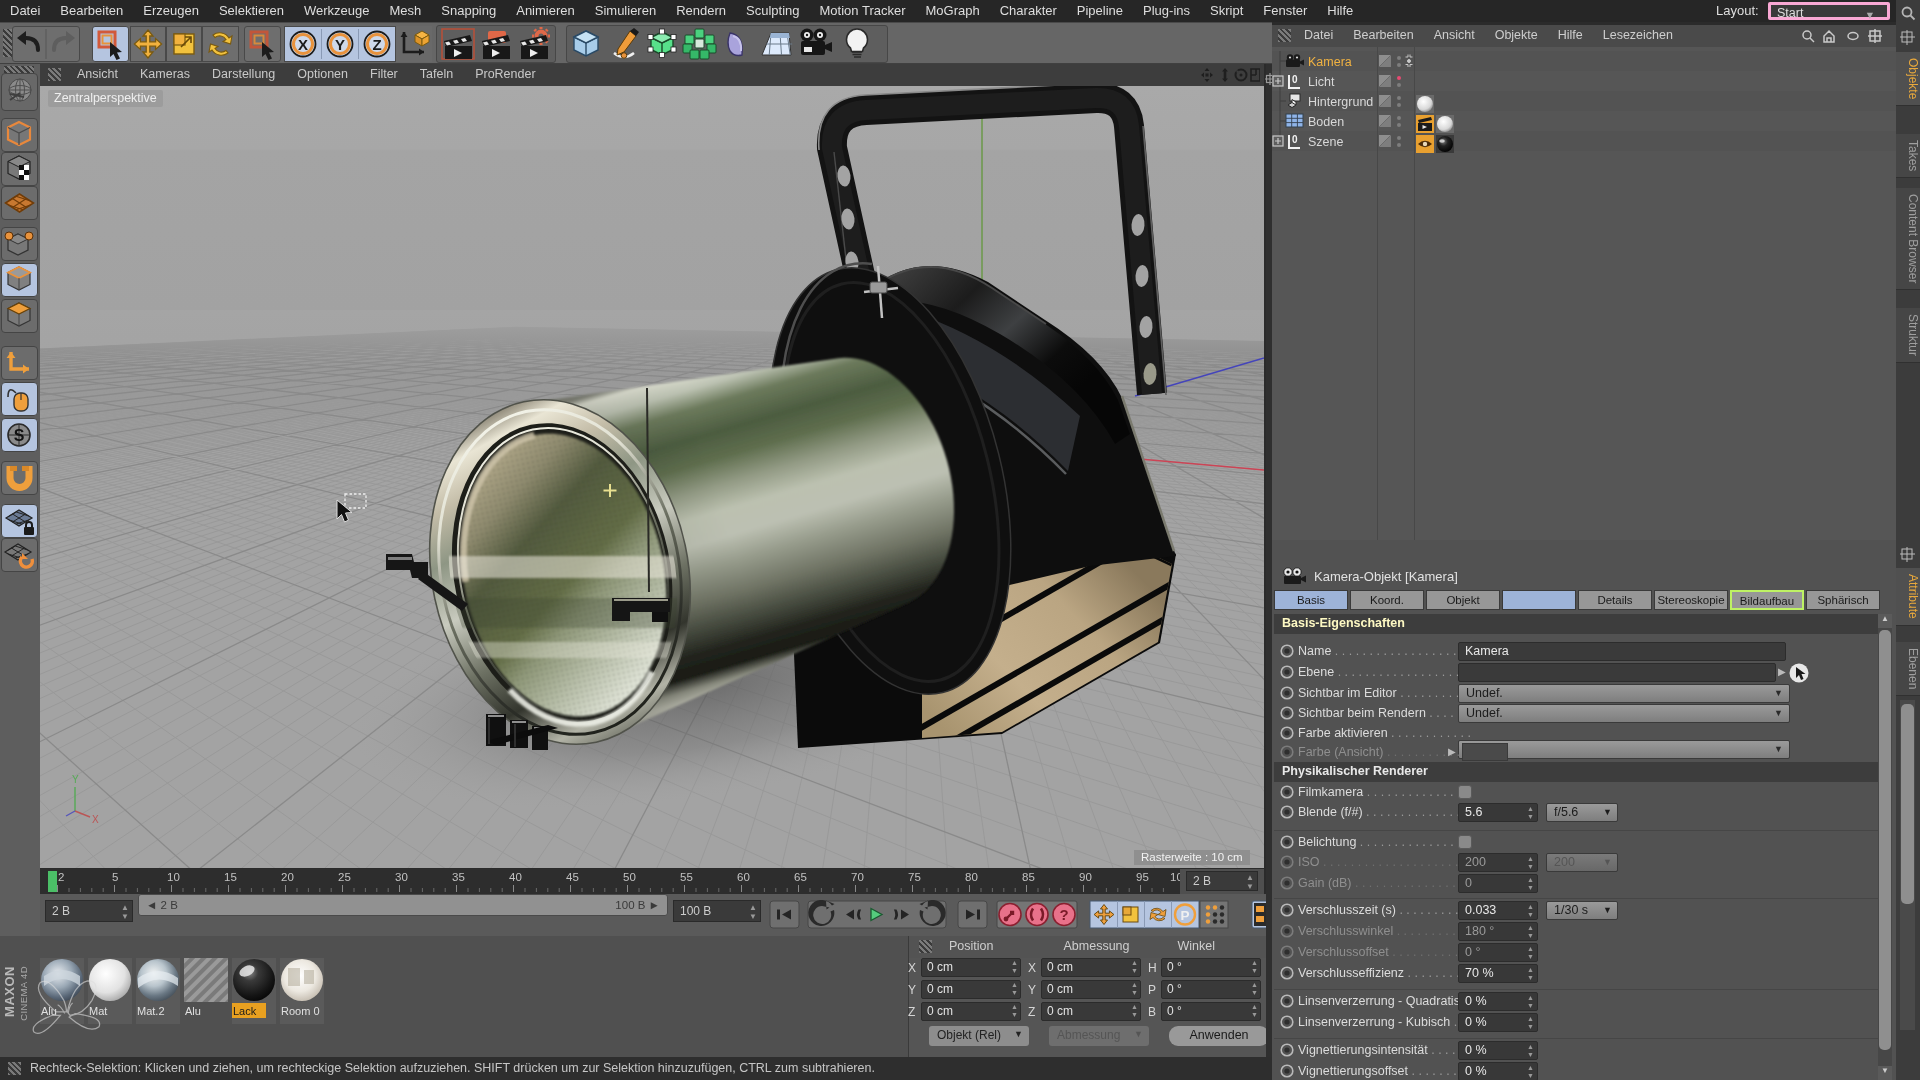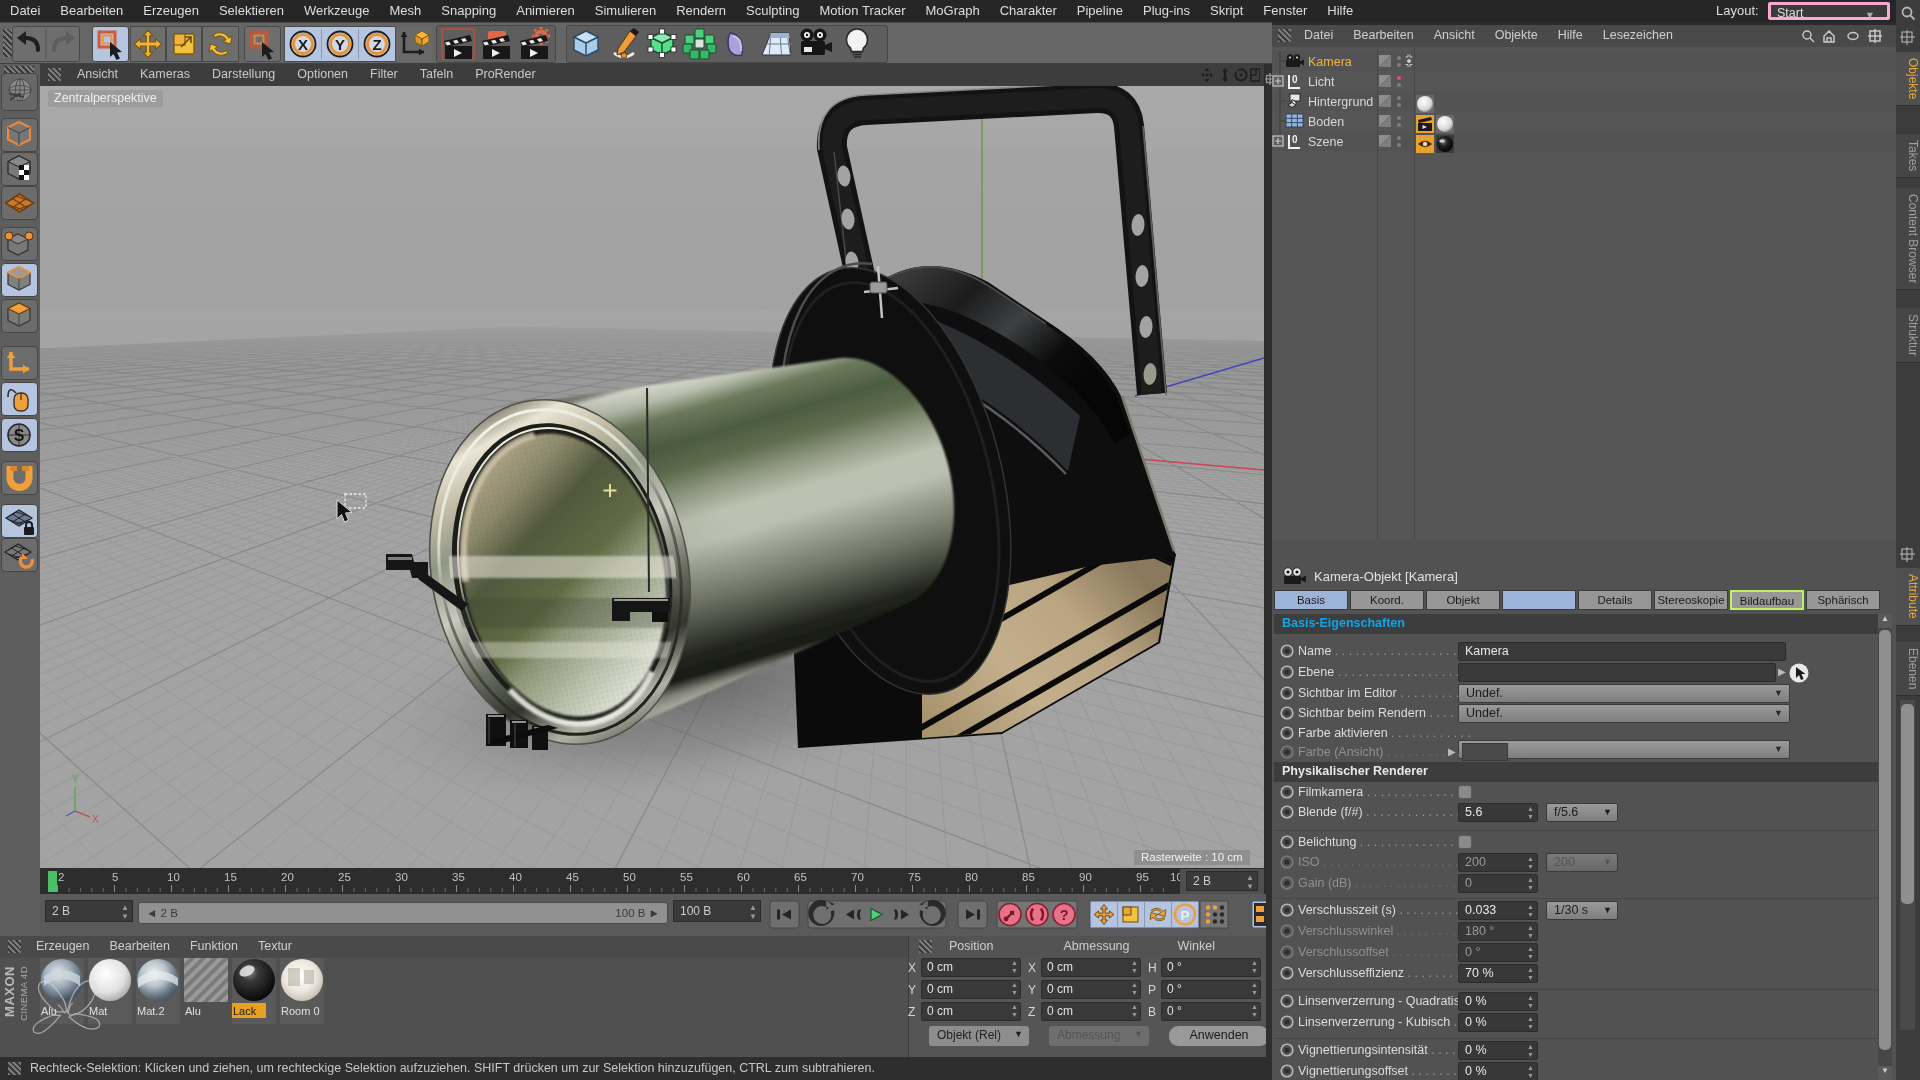--- a/index.html
+++ b/index.html
@@ -553,21 +553,21 @@
 <path d="M29 19 V23 M40.4 19 V23 M51.8 19 V23 M63.2 19 V23 M86 19 V23 M97.4 19 V23 M108.8 19 V23 M120.2 19 V23 M143 19 V23 M154.4 19 V23 M165.8 19 V23 M177.2 19 V23 M200 19 V23 M211.4 19 V23 M222.8 19 V23 M234.2 19 V23 M257 19 V23 M268.4 19 V23 M279.8 19 V23 M291.2 19 V23 M314 19 V23 M325.4 19 V23 M336.8 19 V23 M348.2 19 V23 M371 19 V23 M382.4 19 V23 M393.8 19 V23 M405.2 19 V23 M428 19 V23 M439.4 19 V23 M450.8 19 V23 M462.2 19 V23 M485 19 V23 M496.4 19 V23 M507.8 19 V23 M519.2 19 V23 M542 19 V23 M553.4 19 V23 M564.8 19 V23 M576.2 19 V23 M599 19 V23 M610.4 19 V23 M621.8 19 V23 M633.2 19 V23 M656 19 V23 M667.4 19 V23 M678.8 19 V23 M690.2 19 V23 M713 19 V23 M724.4 19 V23 M735.8 19 V23 M747.2 19 V23 M770 19 V23 M781.4 19 V23 M792.8 19 V23 M804.2 19 V23 M827 19 V23 M838.4 19 V23 M849.8 19 V23 M861.2 19 V23 M884 19 V23 M895.4 19 V23 M906.8 19 V23 M918.2 19 V23 M941 19 V23 M952.4 19 V23 M963.8 19 V23 M975.2 19 V23 M998 19 V23 M1009.4 19 V23 M1020.8 19 V23 M1032.2 19 V23 M1055 19 V23 M1066.4 19 V23 M1077.8 19 V23 M1089.2 19 V23 M1112 19 V23 M1123.4 19 V23"></path>
 </g>
 </svg>
 </div>
 <div id="rulbox" class="abs">
     <div class="abs" style="left:6px;top:2px;width:72px;height:20px;background:#3a3a3a;border:1px solid #2a2a2a;color:#ccc;font-size:12px;padding:2px 6px;">2 B<span class="abs" style="right:3px;top:1px;font-size:8px;color:#999;">▲<br>▼</span></div>
   </div>
 
 <div id="playbar" class="abs">
 <div class="abs" style="left:5px;top:6px;width:88px;height:22px;background:#3a3a3a;border:1px solid #2a2a2a;color:#ccc;font-size:12px;padding:3px 6px;">2 B<span class="abs" style="right:3px;top:2px;font-size:8px;color:#999;">▲<br>▼</span></div>
-<div class="abs" style="left:98px;top:8px;width:530px;height:22px;background:#919191;border-radius:3px;border:1px solid #4a4a4a;color:#3a3a3a;font-size:11.5px;">
+<div class="abs" style="left:98px;top:0;width:530px;height:22px;background:#919191;border-radius:3px;border:1px solid #4a4a4a;color:#3a3a3a;font-size:11.5px;">
 <span class="abs" style="left:7px;top:4px;">◄ 2 B</span>
       <span class="abs" style="right:7px;top:4px;">100 B ►</span>
     </div>
 <div class="abs" style="left:633px;top:6px;width:88px;height:22px;background:#3a3a3a;border:1px solid #2a2a2a;color:#ccc;font-size:12px;padding:3px 6px;">100 B<span class="abs" style="right:3px;top:2px;font-size:8px;color:#999;">▲<br>▼</span></div>
 <svg class="abs" style="left:728px;top:6px" width="510" height="30" viewBox="0 0 510 30">
 <g fill="#6f6f6f" stroke="#474747">
         <rect x="2" y="1" width="29" height="27" rx="3"></rect>
         <rect x="40" y="1" width="138" height="27" rx="3"></rect>
         <rect x="190" y="1" width="29" height="27" rx="3"></rect>
       </g>
@@ -619,21 +619,20 @@
 <g>
         <rect x="484" y="1" width="16" height="27" rx="2" fill="#b5c5e0" stroke="#47586e"></rect>
 <rect x="486" y="3" width="12" height="23" fill="#2a2a2a"></rect>
         <rect x="488" y="6" width="8" height="6" fill="#ef9f3c"></rect>
         <rect x="488" y="16" width="8" height="6" fill="#ef9f3c"></rect>
       </g>
 </svg>
 </div>
 
 <div id="matman" class="abs">
-<div class="pmenu"><div class="grip" style="left:8px;top:4px;width:13px;height:13px"></div><span style="margin-left:26px">Erzeugen</span><span>Bearbeiten</span><span>Funktion</span><span>Textur</span></div>
 <div class="abs" style="left:0;top:22px;width:40px;height:99px;">
 <div class="abs" style="left:2px;top:8px;color:#b9b9b9;font-size:13px;font-weight:bold;writing-mode:vertical-rl;transform:rotate(180deg);letter-spacing:.5px;">MAXON</div>
 <div class="abs" style="left:18px;top:8px;color:#a9a9a9;font-size:9.5px;writing-mode:vertical-rl;transform:rotate(180deg);letter-spacing:.4px;">CINEMA 4D</div>
 </div>
 <svg class="abs" style="left:40px;top:22px" width="300" height="96" viewBox="0 0 300 96">
 <defs>
 <radialGradient id="malu" cx=".4" cy=".35" r=".75">
           <stop offset="0" stop-color="#e8ecf0"></stop>
           <stop offset=".45" stop-color="#9aa8b5"></stop>
           <stop offset=".75" stop-color="#5a6878"></stop>
@@ -889,21 +888,21 @@
 <span class="abs" style="left:32px;top:3px;">Kamera-Objekt [Kamera]</span>
     </div>
 <div class="abs" style="left:2px;top:50px;width:74px;height:20px;background:#9db3d8;border:1px solid #3a3a3a;color:#1a1a1a;font-size:11.5px;text-align:center;padding-top:3px;white-space:nowrap;overflow:hidden;">Basis</div>
 <div class="abs" style="left:78px;top:50px;width:74px;height:20px;background:#979797;border:1px solid #3a3a3a;color:#1a1a1a;font-size:11.5px;text-align:center;padding-top:3px;white-space:nowrap;overflow:hidden;">Koord.</div>
 <div class="abs" style="left:154px;top:50px;width:74px;height:20px;background:#979797;border:1px solid #3a3a3a;color:#1a1a1a;font-size:11.5px;text-align:center;padding-top:3px;white-space:nowrap;overflow:hidden;">Objekt</div>
 <div class="abs" style="left:230px;top:50px;width:74px;height:20px;background:#9db3d8;border:1px solid #3a3a3a;color:#1a1a1a;font-size:11.5px;text-align:center;padding-top:18px;white-space:nowrap;overflow:hidden;">Physikalisch</div>
 <div class="abs" style="left:306px;top:50px;width:74px;height:20px;background:#979797;border:1px solid #3a3a3a;color:#1a1a1a;font-size:11.5px;text-align:center;padding-top:3px;white-space:nowrap;overflow:hidden;">Details</div>
 <div class="abs" style="left:382px;top:50px;width:74px;height:20px;background:#979797;border:1px solid #3a3a3a;color:#1a1a1a;font-size:11.5px;text-align:center;padding-top:3px;white-space:nowrap;overflow:hidden;">Stereoskopie</div>
 <div class="abs" style="left:458px;top:50px;width:74px;height:20px;background:#979797;border:2px solid #bef264;color:#1a1a1a;font-size:11.5px;text-align:center;padding-top:3px;white-space:nowrap;overflow:hidden;">Bildaufbau</div>
 <div class="abs" style="left:534px;top:50px;width:74px;height:20px;background:#979797;border:1px solid #3a3a3a;color:#1a1a1a;font-size:11.5px;text-align:center;padding-top:3px;white-space:nowrap;overflow:hidden;">Sphärisch</div>
-<div class="abs" style="left:2px;top:74px;width:604px;height:20px;background:#3d3d3d;color:#0ea5e9;font-size:12.5px;font-weight:bold;padding:2px 8px;">Basis-Eigenschaften</div>
+<div class="abs" style="left:2px;top:74px;width:604px;height:20px;background:#3d3d3d;color:#fef9c3;font-size:12.5px;font-weight:bold;padding:2px 8px;">Basis-Eigenschaften</div>
 <div class="abs" style="left:2px;top:222px;width:604px;height:20px;background:#3d3d3d;color:#e8e8e8;font-size:12.5px;font-weight:bold;padding:2px 8px;">Physikalischer Renderer</div>
 <svg class="abs" style="left:8px;top:104px" width="14" height="14" viewBox="0 0 14 14">
       <circle cx="7" cy="7" r="5.8" fill="none" stroke="#b9b9b9" stroke-width="1.6"></circle>
       <circle cx="7" cy="7" r="2.6" fill="#2e2e2e"></circle>
     </svg>
 <div class="abs" style="left:26px;top:104px;width:172px;height:16px;color:#dcdcdc;font-size:12.5px;white-space:nowrap;overflow:hidden;">Name<span style="color:#9a9a9a">&nbsp;. . . . . . . . . . . . . . . . . . . . . . . . . . . . . . . . . . . . . . . . </span></div>
 <div class="abs" style="left:186px;top:102px;width:328px;height:19px;background:#3a3a3a;border:1px solid #2c2c2c;border-radius:2px;color:#e8e8e8;font-size:12.5px;padding:1px 6px;">Kamera</div>
 <svg class="abs" style="left:8px;top:125px" width="14" height="14" viewBox="0 0 14 14">
       <circle cx="7" cy="7" r="5.8" fill="none" stroke="#b9b9b9" stroke-width="1.6"></circle>
       <circle cx="7" cy="7" r="2.6" fill="#2e2e2e"></circle>

